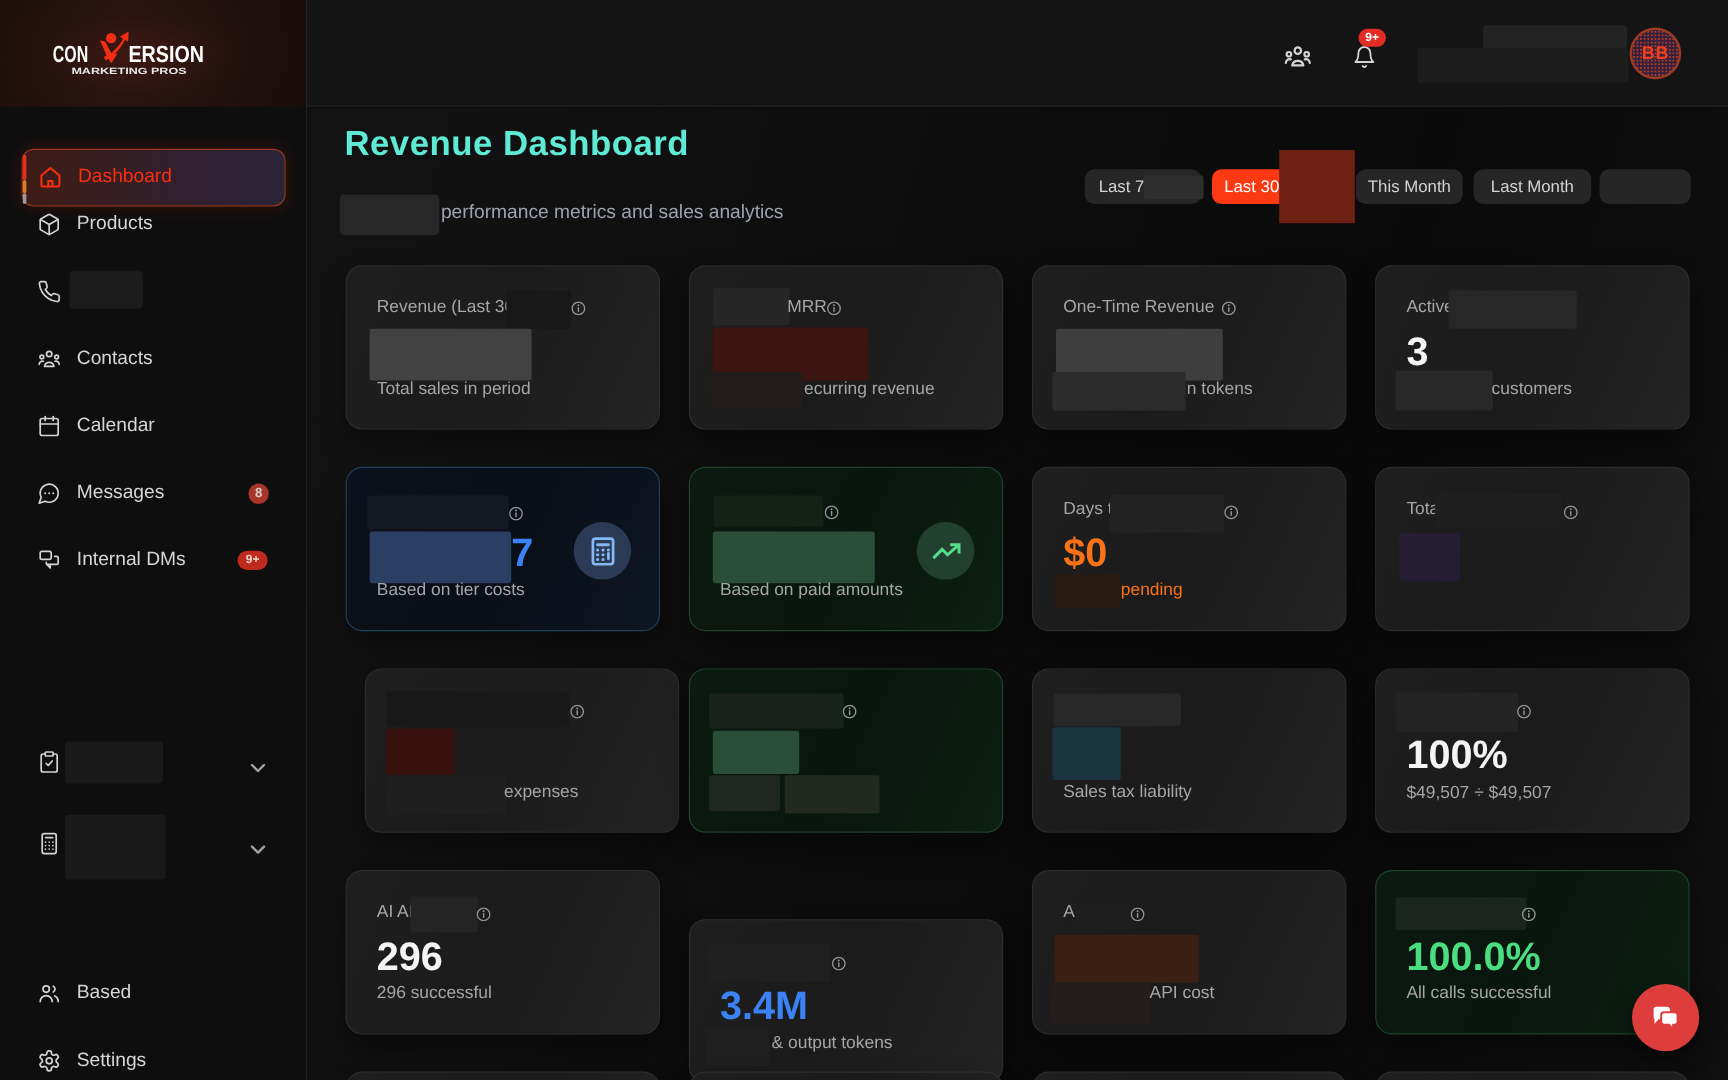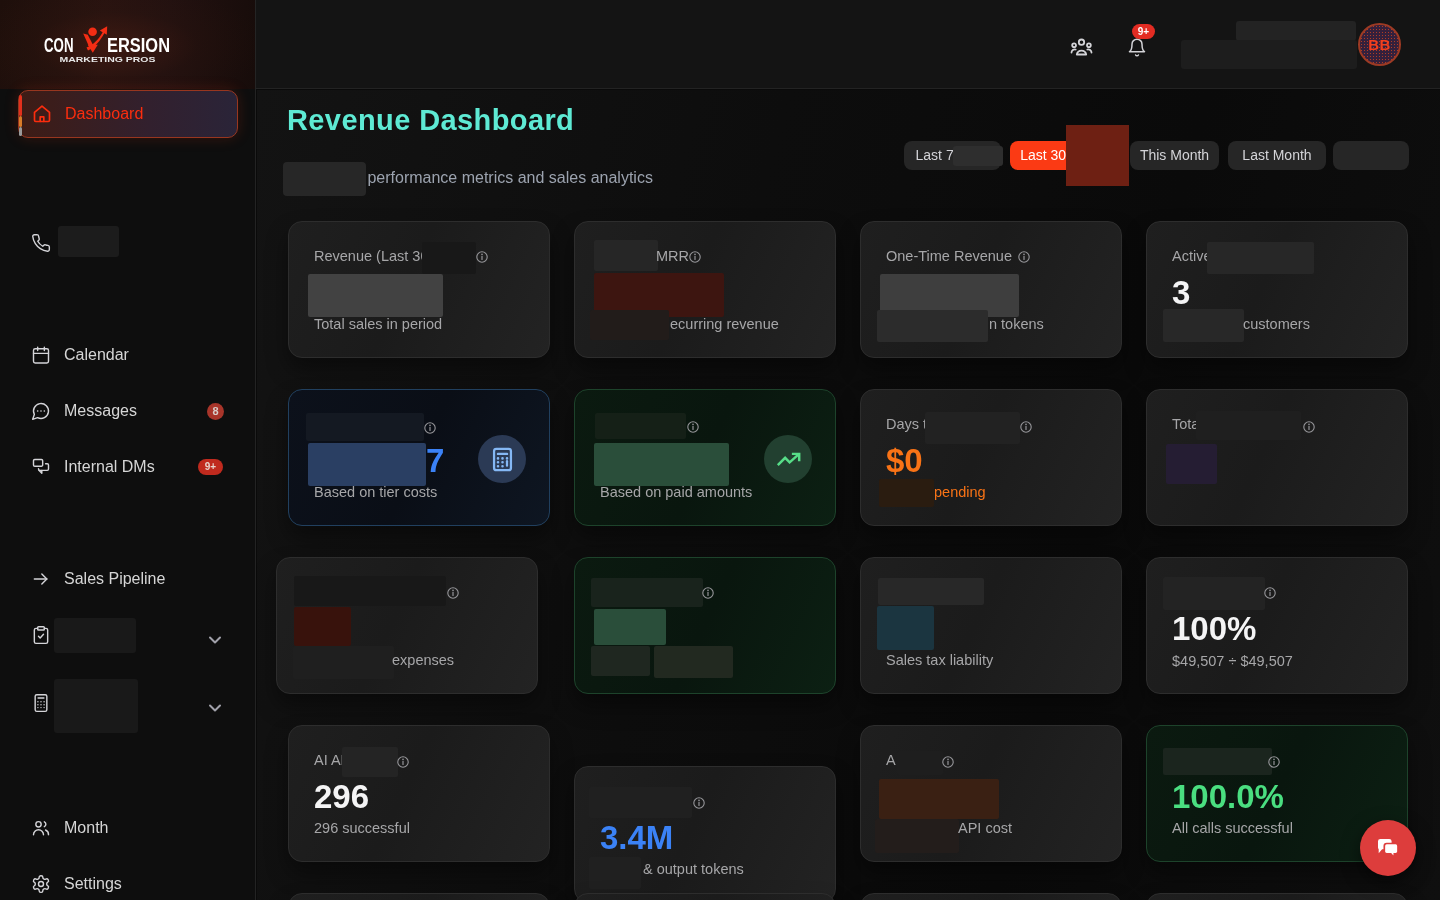--- a/index.html
+++ b/index.html
@@ -189,21 +189,21 @@
       <div class="t">Tota</div>
       <div class="rb" style="left:49px;top:21px;width:105px;height:29px;background:#1f1f1f"></div>
       <svg class="info" style="left:156px;top:31px" viewBox="0 0 12 12">
           <circle cx="6" cy="6" r="5.2" stroke="#96969a" fill="none" stroke-width="1.1"></circle>
           <path d="M6 5.4v3" stroke="#96969a" stroke-width="1.2" stroke-linecap="round"></path>
           <circle cx="6" cy="3.4" r=".8" fill="#96969a"></circle>
         </svg>
       <div class="rb" style="left:19px;top:54px;width:51px;height:40px;background:#251d33"></div>
     </div>
 
-    <div class="card" style="left:276px;top:557px">
+    <div class="card" style="left:304px;top:557px">
       <div class="rb" style="left:17px;top:18px;width:152px;height:30px;background:#181818"></div>
       <svg class="info" style="left:170px;top:29px" viewBox="0 0 12 12">
           <circle cx="6" cy="6" r="5.2" stroke="#96969a" fill="none" stroke-width="1.1"></circle>
           <path d="M6 5.4v3" stroke="#96969a" stroke-width="1.2" stroke-linecap="round"></path>
           <circle cx="6" cy="3.4" r=".8" fill="#96969a"></circle>
         </svg>
       <div class="rb" style="left:17px;top:49px;width:57px;height:39px;background:#38120c"></div>
       <div class="rb" style="left:16px;top:88px;width:101px;height:33px;background:#1f1f1f"></div>
       <div class="l" style="left:115px">expenses</div>
     </div>
@@ -314,34 +314,53 @@
     <svg class="hicon" style="left:1127px;top:37px" width="20" height="21" viewBox="0 0 24 24" fill="none" stroke="currentColor" stroke-width="1.8" stroke-linecap="round" stroke-linejoin="round">
       <path d="M6 8a6 6 0 0 1 12 0c0 7 3 9 3 9H3s3-2 3-9"></path>
       <path d="M10.3 21a1.94 1.94 0 0 0 3.4 0"></path>
     </svg>
     <div id="badge-bell">9+</div>
     <div id="hbox1"></div>
     <div id="hbox2"></div>
     <div id="avatar">BB</div>
   </div>
   <div id="sidebar">
-    <div class="nav" id="nav-active" style="top:1px">
+    <div class="nav" id="nav-active" style="top:35px">
       <svg viewBox="0 0 24 24" fill="none" stroke="#fb2d0e" stroke-width="2" stroke-linecap="round" stroke-linejoin="round">
           <path d="m3 10 9-7.5L21 10v9.5a1.5 1.5 0 0 1-1.5 1.5h-15A1.5 1.5 0 0 1 3 19.5Z"></path>
           <path d="M9.8 21v-5.5h4.4V21"></path>
         </svg>
       <span class="txt">Dashboard</span>
         <i></i>
     </div>
+    <div class="nav" style="top:73.5px">
+      <svg viewBox="0 0 24 24" fill="none" stroke="#d4d4d8" stroke-width="1.7" stroke-linecap="round" stroke-linejoin="round">
+          <path d="M21 8a2 2 0 0 0-1-1.73l-7-4a2 2 0 0 0-2 0l-7 4A2 2 0 0 0 3 8v8a2 2 0 0 0 1 1.73l7 4a2 2 0 0 0 2 0l7-4A2 2 0 0 0 21 16Z"></path>
+          <path d="M3.3 7 12 12l8.7-5"></path>
+          <path d="M12 22V12"></path>
+        </svg>
+      <span class="txt">Products</span>
+    </div>
     <div class="nav" style="top:129.5px">
       <svg viewBox="0 0 24 24" fill="none" stroke="#d4d4d8" stroke-width="1.7" stroke-linecap="round" stroke-linejoin="round">
           <path d="M22 16.92v3a2 2 0 0 1-2.18 2 19.79 19.79 0 0 1-8.63-3.07 19.5 19.5 0 0 1-6-6 19.79 19.79 0 0 1-3.07-8.67A2 2 0 0 1 4.11 2h3a2 2 0 0 1 2 1.72 12.84 12.84 0 0 0 .7 2.81 2 2 0 0 1-.45 2.11L8.09 9.91a16 16 0 0 0 6 6l1.27-1.27a2 2 0 0 1 2.11-.45 12.84 12.84 0 0 0 2.81.7A2 2 0 0 1 22 16.92z"></path>
         </svg>
     </div>
     <div class="srb" style="left:58px;top:136.5px;width:61px;height:31px"></div>
+    <div class="nav" style="top:185.5px">
+      <svg viewBox="0 0 24 24" fill="none" stroke="#d4d4d8" stroke-width="1.7" stroke-linecap="round" stroke-linejoin="round">
+          <circle cx="12" cy="7.2" r="2.7"></circle>
+          <path d="M7.3 19.5a4.8 4.8 0 0 1 9.4 0z"></path>
+          <circle cx="4.6" cy="10.2" r="1.9"></circle>
+          <path d="M2 17.5a3.2 3.2 0 0 1 4.2-3"></path>
+          <circle cx="19.4" cy="10.2" r="1.9"></circle>
+          <path d="M22 17.5a3.2 3.2 0 0 0-4.2-3"></path>
+        </svg>
+      <span class="txt">Contacts</span>
+    </div>
     <div class="nav" style="top:241.5px">
       <svg viewBox="0 0 24 24" fill="none" stroke="#d4d4d8" stroke-width="1.7" stroke-linecap="round" stroke-linejoin="round">
           <rect x="3" y="4.5" width="18" height="17" rx="2"></rect>
           <path d="M8 2.5v4M16 2.5v4M3 10h18"></path>
         </svg>
       <span class="txt">Calendar</span>
     </div>
     <div class="nav" style="top:297.5px">
       <svg viewBox="0 0 24 24" fill="none" stroke="#d4d4d8" stroke-width="1.7" stroke-linecap="round" stroke-linejoin="round">
           <path d="M7.9 20A9 9 0 1 0 4 16.1L2 22Z"></path>
@@ -351,27 +370,20 @@
       <div class="badge" style="left:189px;top:16px;width:17px;height:17px;font-size:11px;line-height:17px;border-radius:50%;background:#a8352a;color:#d8cdc9">8</div>
     </div>
     <div class="nav" style="top:353.5px">
       <svg viewBox="0 0 24 24" fill="none" stroke="#d4d4d8" stroke-width="1.7" stroke-linecap="round" stroke-linejoin="round">
           <path d="M3 4.5A1.5 1.5 0 0 1 4.5 3h8A1.5 1.5 0 0 1 14 4.5v5a1.5 1.5 0 0 1-1.5 1.5h-8A1.5 1.5 0 0 1 3 9.5Z"></path>
           <path d="M17.5 8h2A1.5 1.5 0 0 1 21 9.5v5a1.5 1.5 0 0 1-1.5 1.5h-9A1.5 1.5 0 0 1 9 14.5v-.5"></path>
           <path d="M13 16v3.5L9.5 16"></path>
         </svg>
       <span class="txt">Internal DMs</span>
       <div class="badge" style="left:180px;top:16px;width:25px;height:16px;font-size:10px;line-height:16px;background:#c02a1e;color:#e8d4cd">9+</div>
-    </div>
-    <div class="nav" style="top:465.5px">
-      <svg viewBox="0 0 24 24" fill="none" stroke="#d4d4d8" stroke-width="1.7" stroke-linecap="round" stroke-linejoin="round">
-          <path d="M4 12h15"></path>
-          <path d="m13 6 6 6-6 6"></path>
-        </svg>
-      <span class="txt">Sales Pipeline</span>
     </div>
     <div class="nav" style="top:521.5px">
       <svg viewBox="0 0 24 24" fill="none" stroke="#d4d4d8" stroke-width="1.7" stroke-linecap="round" stroke-linejoin="round">
           <rect x="8" y="2" width="8" height="4" rx="1"></rect>
           <path d="M16 4h2a2 2 0 0 1 2 2v14a2 2 0 0 1-2 2H6a2 2 0 0 1-2-2V6a2 2 0 0 1 2-2h2"></path>
           <path d="m9 13.5 2 2 4-4.5"></path>
         </svg>
       <svg class="chev" style="left:187px;top:19px" viewBox="0 0 24 24" fill="none" stroke="currentColor" stroke-width="2.4" stroke-linecap="round" stroke-linejoin="round">
           <path d="m6 9 6 6 6-6"></path>
         </svg>
@@ -388,21 +400,21 @@
         </svg>
     </div>
     <div class="srb" style="left:54px;top:589.5px;width:84px;height:54px;background:#191919"></div>
     <div class="nav" style="top:714.5px">
       <svg viewBox="0 0 24 24" fill="none" stroke="#d4d4d8" stroke-width="1.7" stroke-linecap="round" stroke-linejoin="round">
           <circle cx="9" cy="7.5" r="3.2"></circle>
           <path d="M3 20a6 6 0 0 1 12 0"></path>
           <path d="M16 4.6a3.2 3.2 0 0 1 0 5.8"></path>
           <path d="M17.5 14.4A6 6 0 0 1 21 20"></path>
         </svg>
-      <span class="txt">Month</span>
+      <span class="txt">Based</span>
     </div>
     <div class="nav" style="top:770.5px">
       <svg viewBox="0 0 24 24" fill="none" stroke="#d4d4d8" stroke-width="1.7" stroke-linecap="round" stroke-linejoin="round">
           <path d="M12.22 2h-.44a2 2 0 0 0-2 2v.18a2 2 0 0 1-1 1.73l-.43.25a2 2 0 0 1-2 0l-.15-.08a2 2 0 0 0-2.73.73l-.22.38a2 2 0 0 0 .73 2.73l.15.1a2 2 0 0 1 1 1.72v.51a2 2 0 0 1-1 1.74l-.15.09a2 2 0 0 0-.73 2.73l.22.38a2 2 0 0 0 2.73.73l.15-.08a2 2 0 0 1 2 0l.43.25a2 2 0 0 1 1 1.73V20a2 2 0 0 0 2 2h.44a2 2 0 0 0 2-2v-.18a2 2 0 0 1 1-1.73l.43-.25a2 2 0 0 1 2 0l.15.08a2 2 0 0 0 2.73-.73l.22-.39a2 2 0 0 0-.73-2.73l-.15-.08a2 2 0 0 1-1-1.74v-.5a2 2 0 0 1 1-1.74l.15-.09a2 2 0 0 0 .73-2.73l-.22-.38a2 2 0 0 0-2.73-.73l-.15.08a2 2 0 0 1-2 0l-.43-.25a2 2 0 0 1-1-1.73V4a2 2 0 0 0-2-2z"></path>
           <circle cx="12" cy="12" r="3"></circle>
         </svg>
       <span class="txt">Settings</span>
     </div>
   </div>
 </div>

